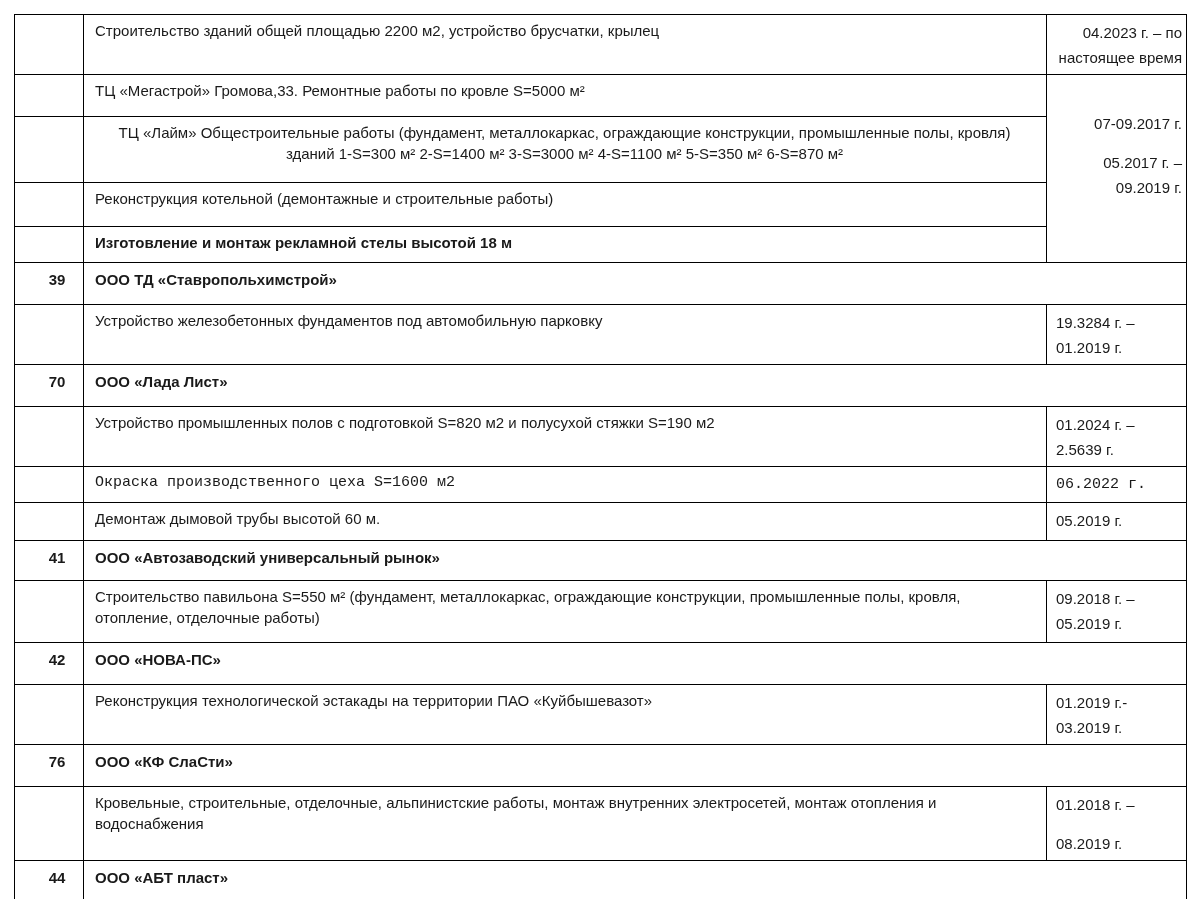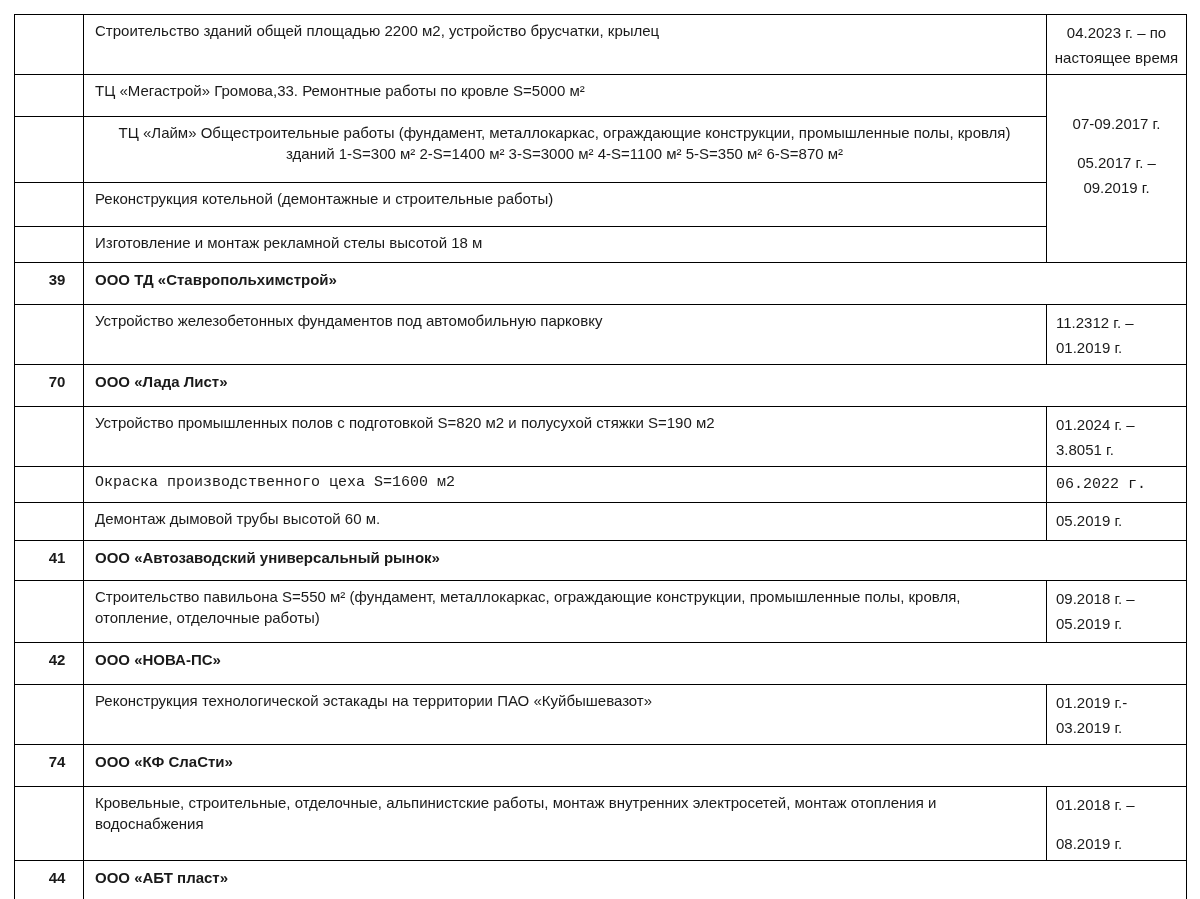--- a/index.html
+++ b/index.html
@@ -43,21 +43,21 @@
     padding:5px 12px 4px 11px;
   }
   td.company{
     font-weight:bold;
     padding:6px 12px 4px 11px;
   }
   td.date{
     padding:5px 6px 4px 9px;
   }
   td.date.center{
-    text-align:center;
+    text-align:right;
     padding-left:4px;
     padding-right:4px;
   }
   td.date.merged{
     padding-top:36px;
   }
   .dline{
     line-height:25px;
     white-space:nowrap;
   }
@@ -95,46 +95,46 @@
           </td>
         </tr>
         <tr style="height: 66px; text-align: center;">
           <td class="num"></td>
           <td class="desc">ТЦ «Лайм» Общестроительные работы (фундамент, металлокаркас, ограждающие конструкции, промышленные полы, кровля) зданий 1-S=300 м² 2-S=1400 м² 3-S=3000 м² 4-S=1100 м² 5-S=350 м² 6-S=870 м²</td>
         </tr>
         <tr style="height: 44px;">
           <td class="num"></td>
           <td class="desc">Реконструкция котельной (демонтажные и строительные работы)</td>
         </tr>
-        <tr style="height: 36px;">
+        <tr style="height: 36px; font-weight: bold;">
           <td class="num"></td>
           <td class="desc">Изготовление и монтаж рекламной стелы высотой 18 м</td>
         </tr>
         <tr style="height: 42px;">
           <td class="num">39</td>
           <td class="company" colspan="2">ООО ТД «Ставропольхимстрой»</td>
         </tr>
         <tr style="height: 60px;">
           <td class="num"></td>
           <td class="desc">Устройство железобетонных фундаментов под автомобильную парковку</td>
           <td class="date left">
-            <div class="dline">11.2312 г. –</div>
+            <div class="dline">19.3284 г. –</div>
             <div class="dline">01.2019 г.</div>
           </td>
         </tr>
         <tr style="height: 42px;">
           <td class="num">70</td>
           <td class="company" colspan="2">ООО «Лада Лист»</td>
         </tr>
         <tr style="height: 60px;">
           <td class="num"></td>
           <td class="desc">Устройство промышленных полов с подготовкой S=820 м2 и полусухой стяжки S=190 м2</td>
           <td class="date left">
             <div class="dline">01.2024 г. –</div>
-            <div class="dline">3.8051 г.</div>
+            <div class="dline">2.5639 г.</div>
           </td>
         </tr>
         <tr style="height: 36px; font-family: Liberation Mono, monospace;">
           <td class="num"></td>
           <td class="desc">Окраска производственного цеха S=1600 м2</td>
           <td class="date left">
             <div class="dline">06.2022 г.</div>
           </td>
         </tr>
         <tr style="height: 38px;">
@@ -162,21 +162,21 @@
         </tr>
         <tr style="height: 60px; margin-left: 27px;">
           <td class="num"></td>
           <td class="desc">Реконструкция технологической эстакады на территории ПАО «Куйбышевазот»</td>
           <td class="date left">
             <div class="dline">01.2019 г.-</div>
             <div class="dline">03.2019 г.</div>
           </td>
         </tr>
         <tr style="height: 42px;">
-          <td class="num">74</td>
+          <td class="num">76</td>
           <td class="company" colspan="2">ООО «КФ СлаСти»</td>
         </tr>
         <tr style="height: 68px;">
           <td class="num"></td>
           <td class="desc">Кровельные, строительные, отделочные, альпинистские работы, монтаж внутренних электросетей, монтаж отопления и водоснабжения</td>
           <td class="date left">
             <div class="dline">01.2018 г. –</div>
             <div class="dline blank"></div>
             <div class="dline">08.2019 г.</div>
           </td>

